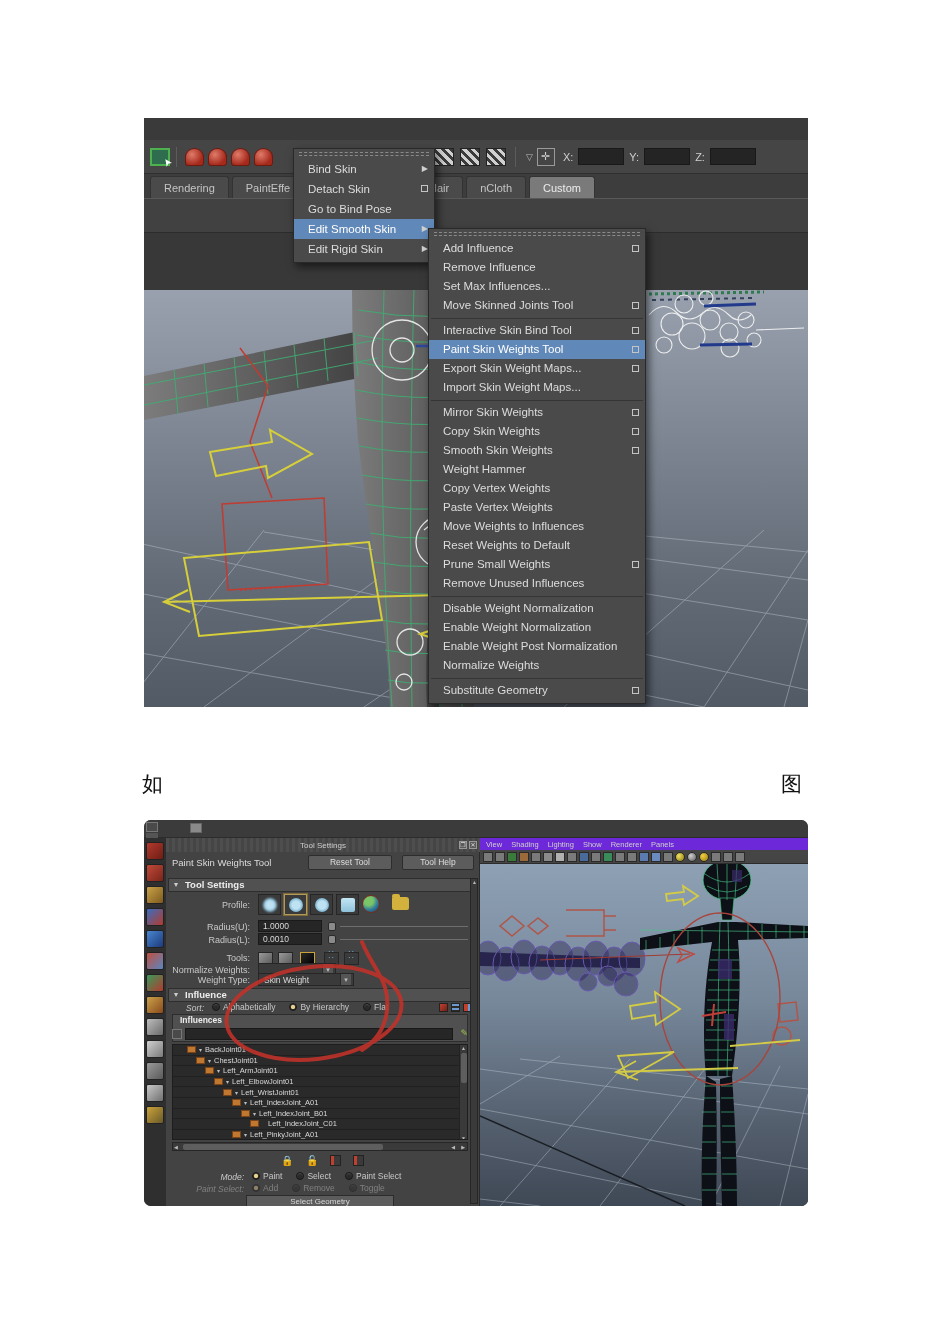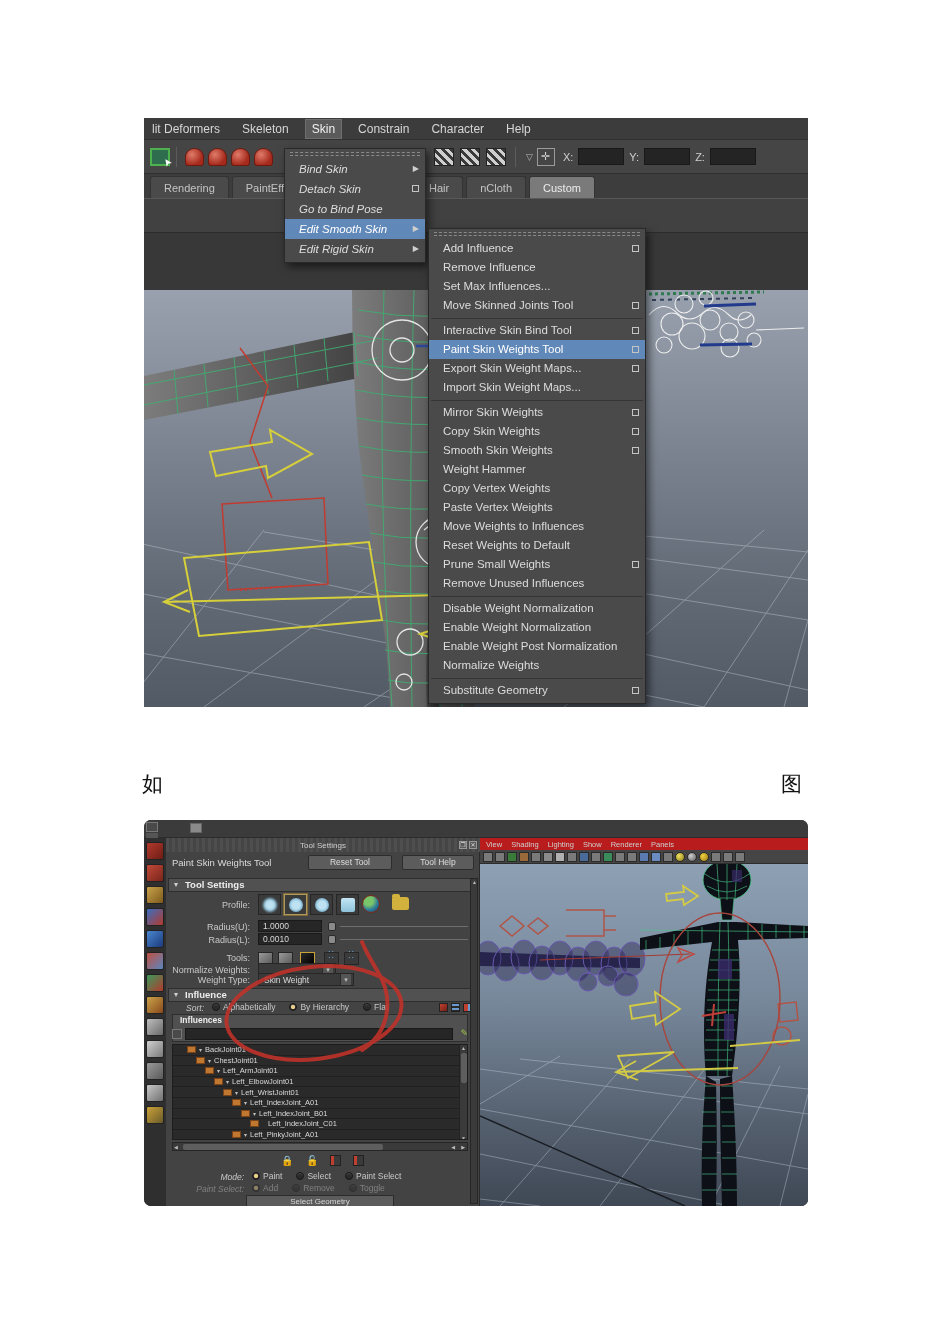--- a/index.html
+++ b/index.html
@@ -28,21 +28,21 @@
   .s1-tabs{position:absolute;left:0;top:56px;width:664px;height:25px;background:#3d3d3d;display:flex;align-items:flex-end;gap:3px;padding-left:6px;border-bottom:1px solid #585858;z-index:3;}
   .tab{height:22px;line-height:22px;padding:0 13px;background:#4a4a4a;border:1px solid #333;border-bottom:none;border-radius:3px 3px 0 0;color:#c4c4c4;font-size:11px;}
   .tab.sel{background:#7a7a7a;color:#ececec;}
   .s1-shelf{position:absolute;left:0;top:81px;width:664px;height:34px;background:#414141;border-bottom:1px solid #2c2c2c;z-index:2;}
   .s1-band{position:absolute;left:0;top:115px;width:664px;height:57px;background:#383838;z-index:2;}
   .s1-viewport{position:absolute;left:0;top:172px;width:664px;height:417px;z-index:1;}
 
   
   .menu{position:absolute;background:#4a4a4a;border:1px solid #292929;box-shadow:3px 4px 8px rgba(0,0,0,.55);z-index:40;padding-bottom:3px;}
   .tearoff{height:4px;margin:3px 5px 3px 5px;border-top:1px dashed #8a8a8a;border-bottom:1px dashed #8a8a8a;}
-  .skin-menu{left:140px;top:30px;width:142px;font-style:italic;}
+  .skin-menu{left:149px;top:30px;width:142px;}
   .smooth-menu{left:284px;top:110px;width:218px;}
   .menu-item{position:relative;height:20px;line-height:20px;padding:0 24px 0 14px;color:#dcdcdc;font-size:11.5px;white-space:nowrap;cursor:default;}
   .smooth-menu .menu-item{height:19px;line-height:19px;}
   .menu-item.hl{background:#6088b8;color:#ffffff;}
   .mi-arrow{display:none;position:absolute;right:6px;top:0;font-size:8px;color:#cfcfcf;}
   .menu-item.sub .mi-arrow{display:block;}
   .mi-box{display:none;position:absolute;right:6px;top:6px;width:7px;height:7px;border:1px solid #c4c4c4;}
   .menu-item.box .mi-box{display:block;}
   .menu-item.sepAfter{margin-bottom:6px;}
   .menu-item.sepAfter::after{content:"";position:absolute;left:2px;right:2px;bottom:-4px;border-bottom:1px solid #353535;}
@@ -139,49 +139,40 @@
   .psel-row{position:absolute;left:0;top:344px;width:254px;height:12px;}
   .row-label{position:absolute;color:#c8c8c8;font-size:8.5px;text-align:right;width:62px;font-style:italic;}
   .psel-row .row-label{opacity:.45;}
   .geo-btn{position:absolute;left:80px;top:357px;width:148px;height:12px;background:#5c5c5c;border:1px solid #2c2c2c;color:#d8d8d8;font-size:8px;text-align:center;line-height:11px;}
   .panel-scroll{position:absolute;right:1px;top:40px;width:8px;height:326px;background:#3a3a3a;border:1px solid #262626;}
   .panel-scroll::before{content:"▲";position:absolute;top:0;left:1px;font-size:5px;color:#bbb;}
 
   .anno-svg{position:absolute;left:0;top:90px;width:340px;height:200px;z-index:60;pointer-events:none;}
 
   .s2-viewport{position:absolute;left:336px;top:18px;width:328px;height:368px;background:#3c3c3c;}
-  .vp2-menurow{position:absolute;left:0;top:0;width:328px;height:12px;background:#b91c1c;display:flex;gap:9px;padding-left:6px;align-items:center;}
+  .vp2-menurow{position:absolute;left:0;top:0;width:328px;height:12px;background:#6d28d9;display:flex;gap:9px;padding-left:6px;align-items:center;}
   .vp2-mitem{color:#cfcfcf;font-size:7.5px;}
   .vp2-iconrow{position:absolute;left:0;top:12px;width:328px;height:14px;background:#454545;display:flex;gap:2px;align-items:center;padding-left:3px;border-bottom:1px solid #2c2c2c;}
   .vi{width:10px;height:10px;background:#7a7a7a;border:1px solid #2a2a2a;}
   .vi:nth-child(3){background:#3a7a3a;}.vi:nth-child(4){background:#9a6a3a;}
   .vi:nth-child(6){background:#8a8a8a;}.vi:nth-child(7){background:#b0b0b0;}
   .vi:nth-child(9){background:#4a6a9a;}.vi:nth-child(11){background:#3a8a5a;}
   .vi:nth-child(14){background:#5a7ab0;}.vi:nth-child(15){background:#6a8ac0;}
   .vi:nth-child(17){border-radius:50%;background:radial-gradient(circle at 35% 35%,#f0e060,#8a7a10);}
   .vi:nth-child(18){border-radius:50%;background:radial-gradient(circle at 35% 35%,#cfcfcf,#5a5a5a);}
   .vi:nth-child(19){border-radius:50%;background:radial-gradient(circle at 35% 35%,#f0d040,#9a7a10);}
   .vp2-canvas{position:absolute;left:0;top:26px;width:328px;height:342px;}
 </style>
 </head>
 <body>
 
 <div class="page">
 
   <div class="shot shot1">
 
-    <div class="s1-menubar">
-
-    <div class="mb-item"><span>lit Deformers</span></div>
-        <div class="mb-item"><span>Skeleton</span></div>
-        <div class="mb-item sel"><span>Skin</span></div>
-        <div class="mb-item"><span>Constrain</span></div>
-        <div class="mb-item"><span>Character</span></div>
-        <div class="mb-item"><span>Help</span></div>
-      </div>
 
     <div class="s1-toolbar">
       <div class="sel-tool"></div>
       <div class="tb-sep"></div>
       <div class="magnet"></div>
       <div class="magnet"></div>
       <div class="magnet"></div>
       <div class="magnet"></div>
       <div style="width:156px"></div>
       <div class="clap"></div>

